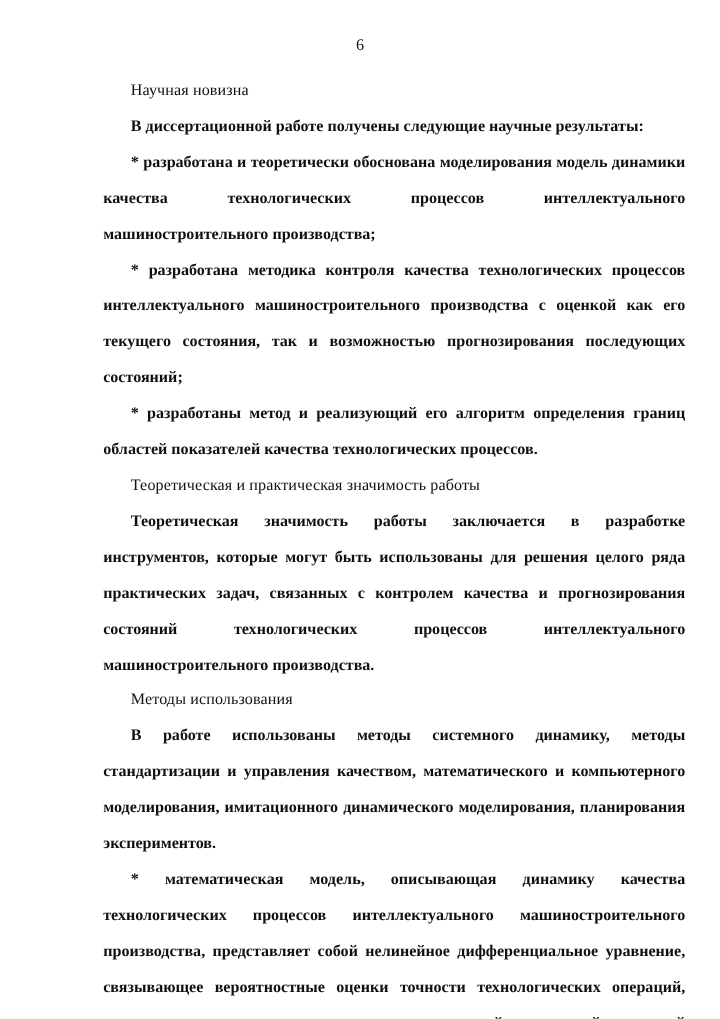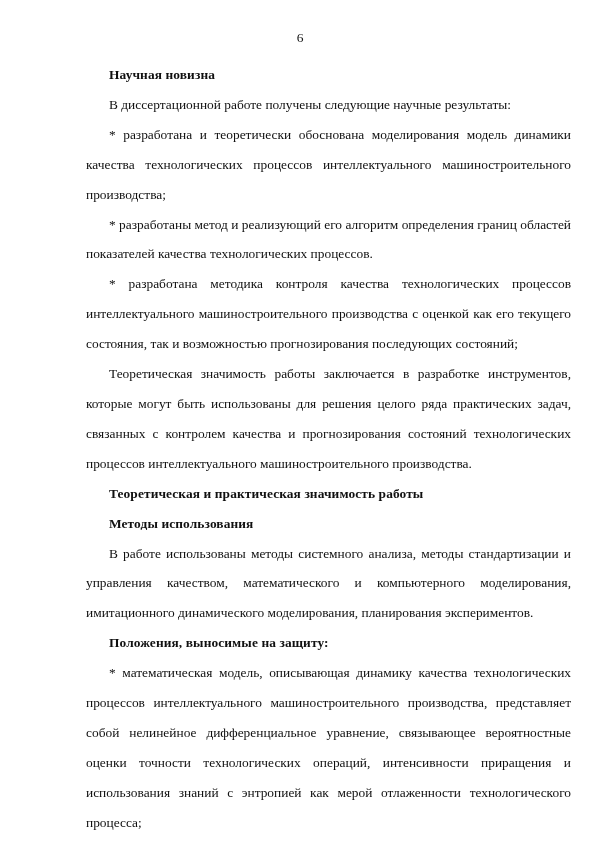--- a/index.html
+++ b/index.html
@@ -54,55 +54,54 @@
     font-size: 13.4px;
     line-height: 29.9px;
     text-align: justify;
     text-justify: inter-word;
     text-indent: 23px;
     hyphens: none;
     color: #101010;
   }
 
   p.para.heading {
-    font-weight: bold;
+    font-weight: normal;
     text-align: left;
     letter-spacing: 0.1px;
   }
 
   
-  p.para { text-align-last: left; }
+  p.para { text-align-last: left; font-weight: bold; }
 </style>
 </head>
 <body>
 
 <div class="page">
 
   <div class="page-number">6</div>
 
   <div class="content">
 
     <p class="para heading">Научная новизна</p>
 
     <p class="para">В диссертационной работе получены следующие научные результаты:</p>
 
     <p class="para">* разработана и теоретически обоснована моделирования модель динамики качества технологических процессов интеллектуального машиностроительного производства;</p>
 
+    <p class="para">* разработана методика контроля качества технологических процессов интеллектуального машиностроительного производства с оценкой как его текущего состояния, так и возможностью прогнозирования последующих состояний;</p>
+
     <p class="para">* разработаны метод и реализующий его алгоритм определения границ областей показателей качества технологических процессов.</p>
 
-    <p class="para">* разработана методика контроля качества технологических процессов интеллектуального машиностроительного производства с оценкой как его текущего состояния, так и возможностью прогнозирования последующих состояний;</p>
+    <p class="para heading">Теоретическая и практическая значимость работы</p>
 
     <p class="para">Теоретическая значимость работы заключается в разработке инструментов, которые могут быть использованы для решения целого ряда практических задач, связанных с контролем качества и прогнозирования состояний технологических процессов интеллектуального машиностроительного производства.</p>
 
-    <p class="para heading">Теоретическая и практическая значимость работы</p>
-
     <p class="para heading">Методы использования</p>
 
-    <p class="para">В работе использованы методы системного анализа, методы стандартизации и управления качеством, математического и компьютерного моделирования, имитационного динамического моделирования, планирования экспериментов.</p>
+    <p class="para">В работе использованы методы системного динамику, методы стандартизации и управления качеством, математического и компьютерного моделирования, имитационного динамического моделирования, планирования экспериментов.</p>
 
-    <p class="para heading">Положения, выносимые на защиту:</p>
 
     <p class="para">* математическая модель, описывающая динамику качества технологических процессов интеллектуального машиностроительного производства, представляет собой нелинейное дифференциальное уравнение, связывающее вероятностные оценки точности технологических операций, интенсивности приращения и использования знаний с энтропией как мерой отлаженности технологического процесса;</p>
 
     <p class="para">* контроль качества технологических процессов интеллектуального машиностроительного производства основан на предварительном построении</p>
 
   </div>
 </div>
 
 </body></html>

